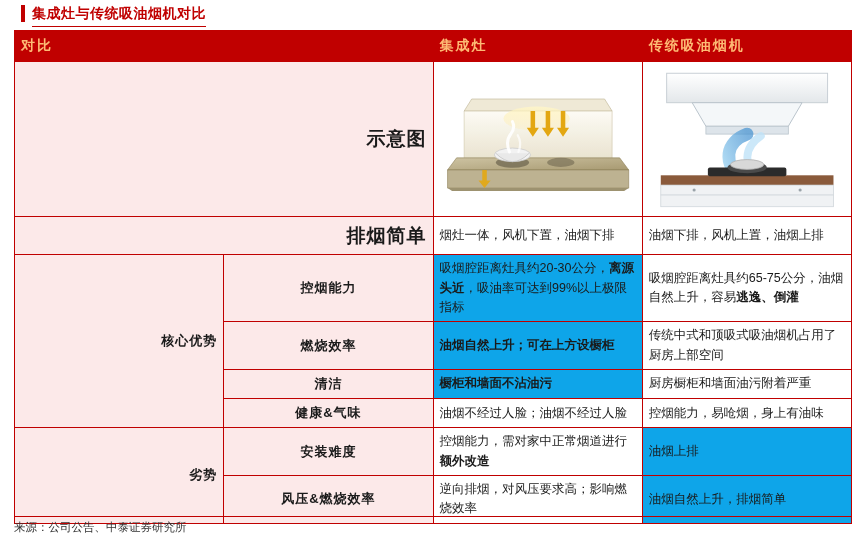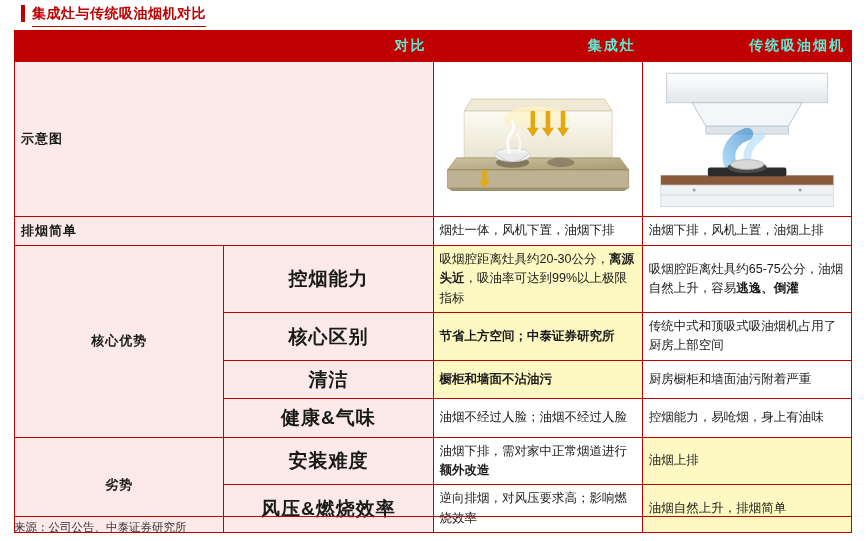--- a/index.html
+++ b/index.html
@@ -58,60 +58,60 @@
   }
   .table td, .table th {
     border: 1px solid #c00000;
     padding: 4px 6px;
     vertical-align: middle;
     line-height: 1.55;
     box-sizing: border-box;
   }
   thead th {
     background: #c00000;
-    color: #5eead4;
+    color: #fdba74;
     font-size: 14px;
     font-weight: bold;
     height: 25px;
-    text-align: right;
+    text-align: left;
     letter-spacing: 2px;
     padding: 2px 4px;
   }
 
   .cat-cell {
     background: #fce9e9;
-    text-align: center;
+    text-align: right;
     font-weight: bold;
     font-size: 13px;
     letter-spacing: 1px;
     width: 62px;
   }
   .sub-cell {
     background: #fce9e9;
     text-align: center;
     font-weight: bold;
-    font-size: 19px;
+    font-size: 13px;
     letter-spacing: 1px;
     width: 110px;
   }
   .label-wide {
     background: #fce9e9;
-    text-align: left;
-    font-weight: bold;
-    font-size: 13px;
+    text-align: right;
+    font-weight: bold;
+    font-size: 19px;
     letter-spacing: 1px;
   }
   .content-cell {
     background: #ffffff;
     text-align: left;
     width: 322px;
     margin-top: 12px;
   }
   .content-cell.pink {
-    background: #fef9c3;
+    background: #0ea5e9;
   }
   .bold {
     font-weight: bold;
   }
 
   
   .diagram-cell {
     padding: 0;
     height: 148px;
     background: #ffffff;
@@ -255,39 +255,39 @@
         <td class="content-cell">油烟下排，风机上置，油烟上排</td>
       </tr>
 
       <tr>
         <td class="cat-cell" rowspan="4">核心优势</td>
         <td class="sub-cell">控烟能力</td>
         <td class="content-cell pink"><span>吸烟腔距离灶具约20-30公分，</span><span class="bold">离源头近</span><span>，</span><span>吸油率可达到99%以上极限指标</span></td>
         <td class="content-cell"><span>吸烟腔距离灶具约65-75公分，油烟自然上升，容易</span><span class="bold">逃逸、倒灌</span></td>
       </tr>
       <tr>
-        <td class="sub-cell">核心区别</td>
-        <td class="content-cell pink"><span class="bold">节省上方空间；中泰证券研究所</span></td>
+        <td class="sub-cell">燃烧效率</td>
+        <td class="content-cell pink"><span class="bold">油烟自然上升；可在上方设橱柜</span></td>
         <td class="content-cell"><span>传统中式和顶吸式吸油烟机占用了厨房上部空间</span></td>
       </tr>
       <tr>
         <td class="sub-cell">清洁</td>
         <td class="content-cell pink"><span class="bold">橱柜和墙面不沾油污</span></td>
         <td class="content-cell"><span>厨房橱柜和墙面油污附着严重</span></td>
       </tr>
       <tr>
         <td class="sub-cell">健康&amp;气味</td>
         <td class="content-cell"><span>油烟不经过人脸；油烟不经过人脸</span></td>
         <td class="content-cell"><span>控烟能力，易呛烟，身上有油味</span></td>
       </tr>
 
       <tr>
         <td class="cat-cell" rowspan="2">劣势</td>
         <td class="sub-cell">安装难度</td>
-        <td class="content-cell"><span>油烟下排，需对家中正常烟道进行</span><span class="bold">额外改造</span></td>
+        <td class="content-cell"><span>控烟能力，需对家中正常烟道进行</span><span class="bold">额外改造</span></td>
         <td class="content-cell pink"><span>油烟上排</span></td>
       </tr>
       <tr>
         <td class="sub-cell">风压&amp;燃烧效率</td>
         <td class="content-cell"><span>逆向排烟，对风压要求高；影响燃烧效率</span></td>
         <td class="content-cell pink"><span>油烟自然上升，排烟简单</span></td>
       </tr>
 
     </tbody>
   </table>

